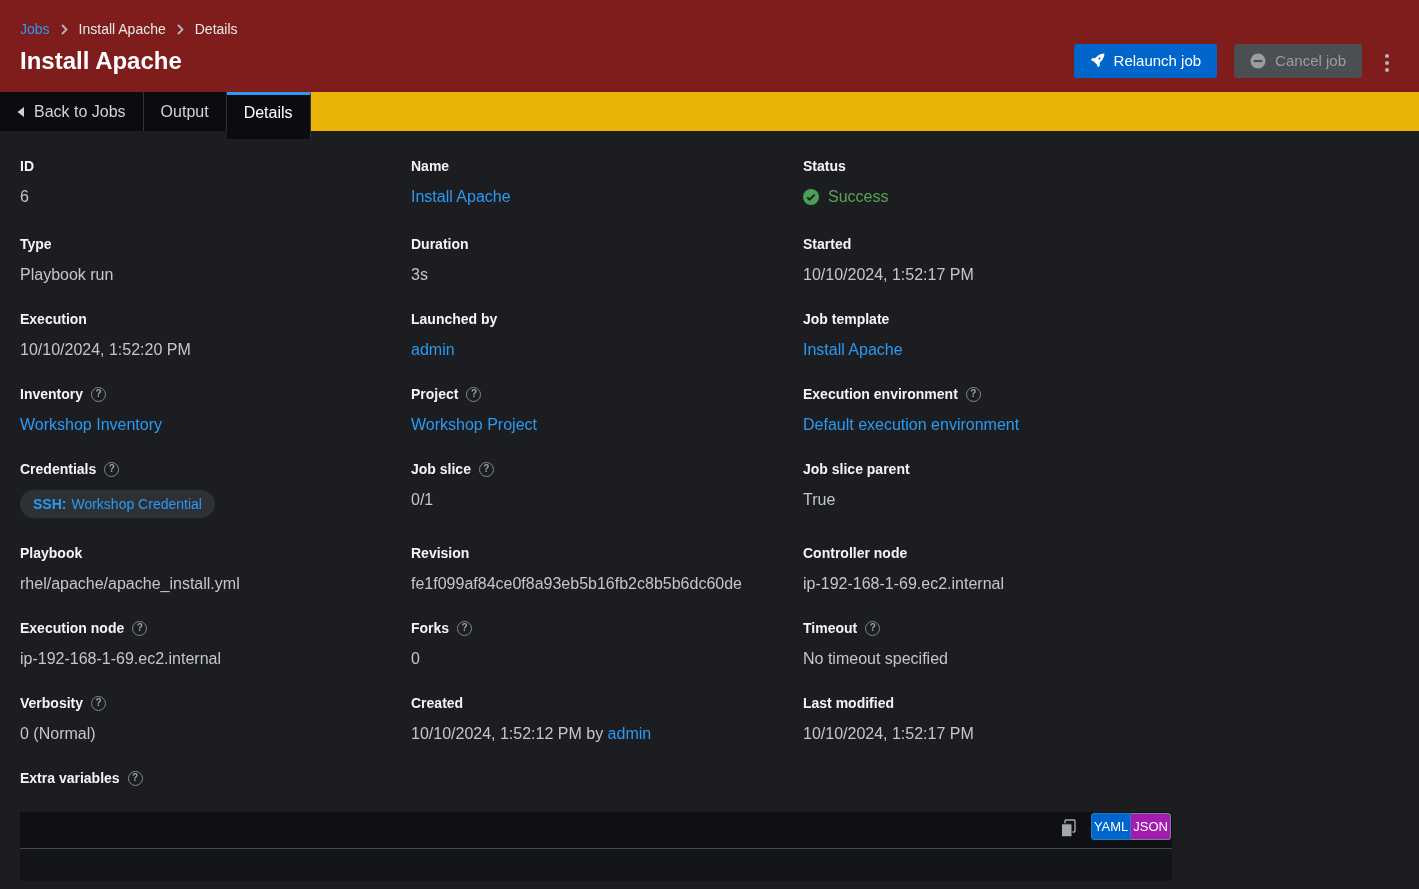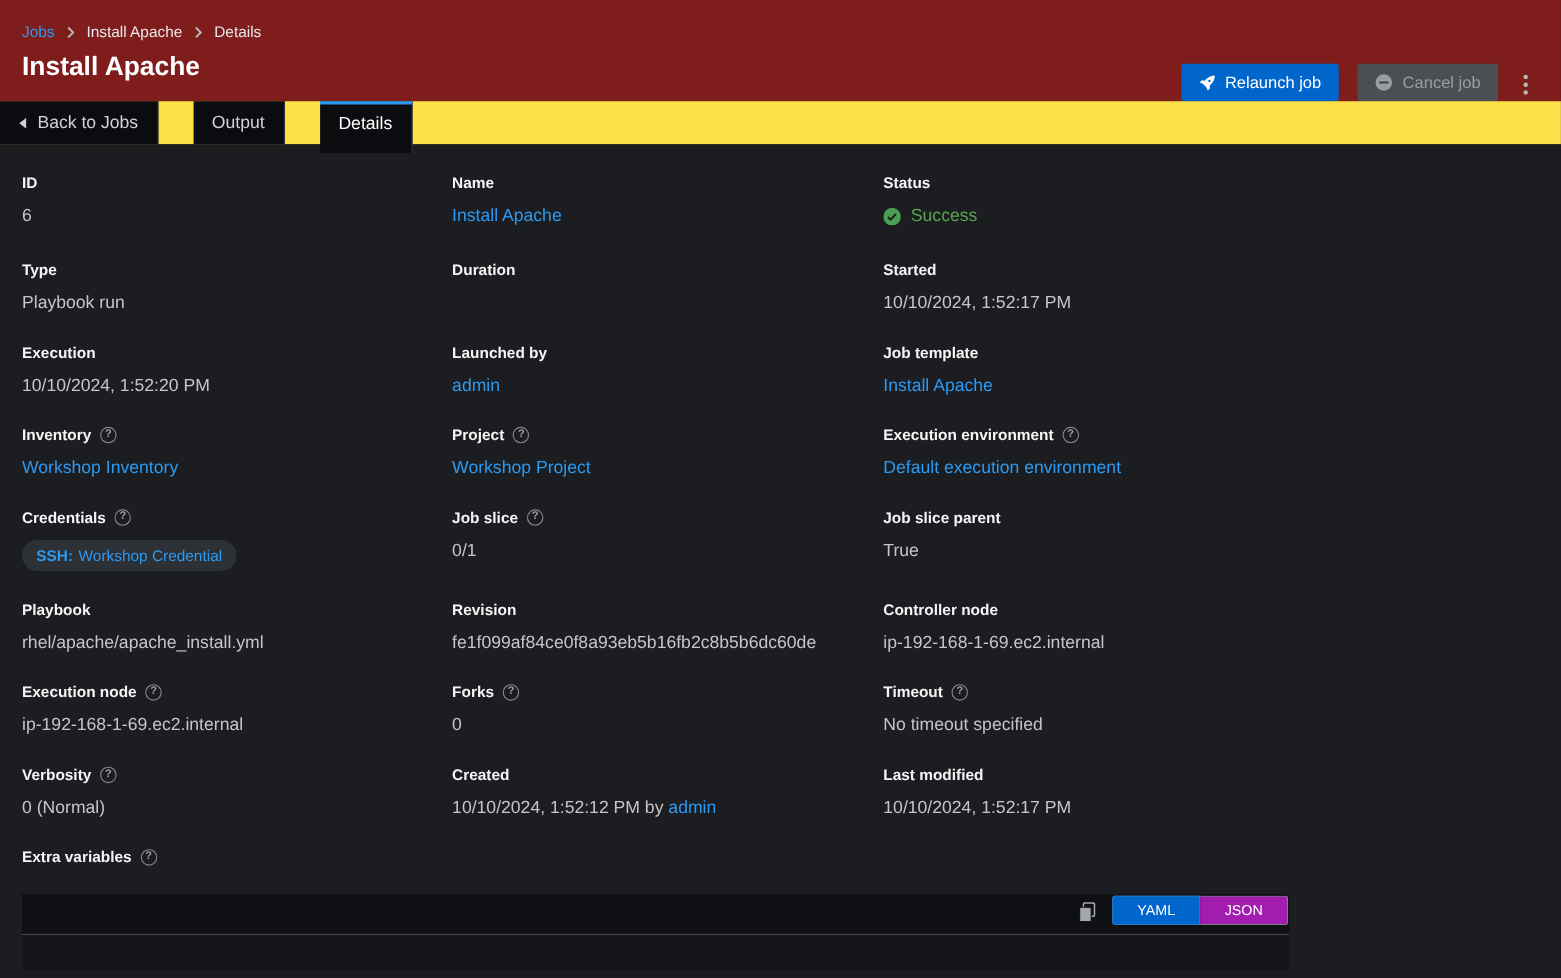--- a/index.html
+++ b/index.html
@@ -14,32 +14,32 @@
   .page-header {
     background: #7f1d1d; height: 92px;
     display: flex; justify-content: space-between;
     padding: 17px 24px 0 20px;
   }
   .breadcrumb { display: flex; align-items: center; gap: 11px; font-size: 14px; line-height: 16px; margin-top: 4px; }
   .crumb-link { color: #2b9af3; text-decoration: none; cursor: pointer; }
   .crumb-current, .crumb-plain { color: #e8e9ea; }
   .crumb-sep { display: inline-flex; margin-top: 1px; }
   .page-title { margin: 9px 0 0 0; color: #ffffff; font-size: 24px; line-height: 30px; font-weight: 700; }
-  .header-actions { display: flex; align-items: flex-end; gap: 17px; padding-top: 12px; }
+  .header-actions { display: flex; align-items: center; gap: 17px; padding-top: 12px; }
   .btn {
     height: 34px; border: none; border-radius: 3px; font-family: inherit;
     font-size: 15px; display: inline-flex; align-items: center; gap: 9px;
     padding: 0 16px; cursor: pointer; white-space: nowrap;
   }
   .btn-primary { background: #0066cc; color: #ffffff; }
   .btn-secondary { background: #4b4e52; color: #9b9ea1; }
   .kebab-btn { background: transparent; border: none; cursor: pointer; display: flex; flex-direction: column; gap: 3px; align-items: center; padding: 6px; margin-top: 4px; }
   .kebab-btn .dot { width: 4px; height: 4px; border-radius: 50%; background: #b6b8ba; }
   
-  .tabstrip { background: #fde047; height: 39px; display: flex; align-items: flex-start; position: relative; z-index: 2; gap: 32px; }
+  .tabstrip { background: #eab308; height: 39px; display: flex; align-items: flex-start; position: relative; z-index: 2; }
   .tab {
     height: 39px; display: flex; align-items: center; gap: 10px;
     padding: 0 17px; font-size: 16px; color: #d2d3d5;
     border-right: 1px solid #303338; cursor: pointer; background: #0a0c0f;
   }
   .tab-active {
     height: 47px; border-top: 3px solid #2b9af3; color: #ffffff;
     align-items: flex-start; padding-top: 9px;
   }
   
@@ -64,21 +64,21 @@
   .chip b { font-weight: 700; margin-right: 5px; }
   
   .xv-label { margin-bottom: 26px; }
   .code-panel { width: 1152px; }
   .code-toolbar {
     background: #0e1014; height: 37px; border-bottom: 1px solid #46494e;
     display: flex; justify-content: flex-end; align-items: flex-start;
   }
   .copy-btn { background: transparent; border: none; cursor: pointer; padding: 0; margin: 7px 14px 0 0; display: inline-flex; }
   .lang-toggle { display: flex; margin: 1px 1px 0 0; }
-  .lang-btn { height: 27px; padding: 0 22px; font-family: inherit; font-size: 13px; cursor: pointer; display: inline-flex; align-items: center; }
+  .lang-btn { height: 27px; padding: 0 2px; font-family: inherit; font-size: 13px; cursor: pointer; display: inline-flex; align-items: center; }
   .lang-yaml { background: #0066cc; color: #fff; border: 1px solid #2a7ac2; border-radius: 3px 0 0 3px; }
   .lang-json { background: #a21caf; color: #fff; border: 1px solid #7e8185; border-left: none; border-radius: 0 3px 3px 0; }
   .code-content { background: #13151a; height: 32px; }
 </style>
 </head>
 <body>
 
 <header class="page-header">
   <div>
     <nav class="breadcrumb">
@@ -170,20 +170,21 @@
       <div class="dgroup">
         <div class="dlabel">
           <span>Type</span>
         </div>
         <div class="dvalue">Playbook run</div>
       </div>
       <div class="dgroup">
         <div class="dlabel">
           <span>Duration</span>
         </div>
+        <div class="dvalue">3s</div>
       </div>
       <div class="dgroup">
         <div class="dlabel">
           <span>Started</span>
         </div>
         <div class="dvalue">10/10/2024, 1:52:17 PM</div>
       </div>
       <div class="dgroup">
         <div class="dlabel">
           <span>Execution</span>

